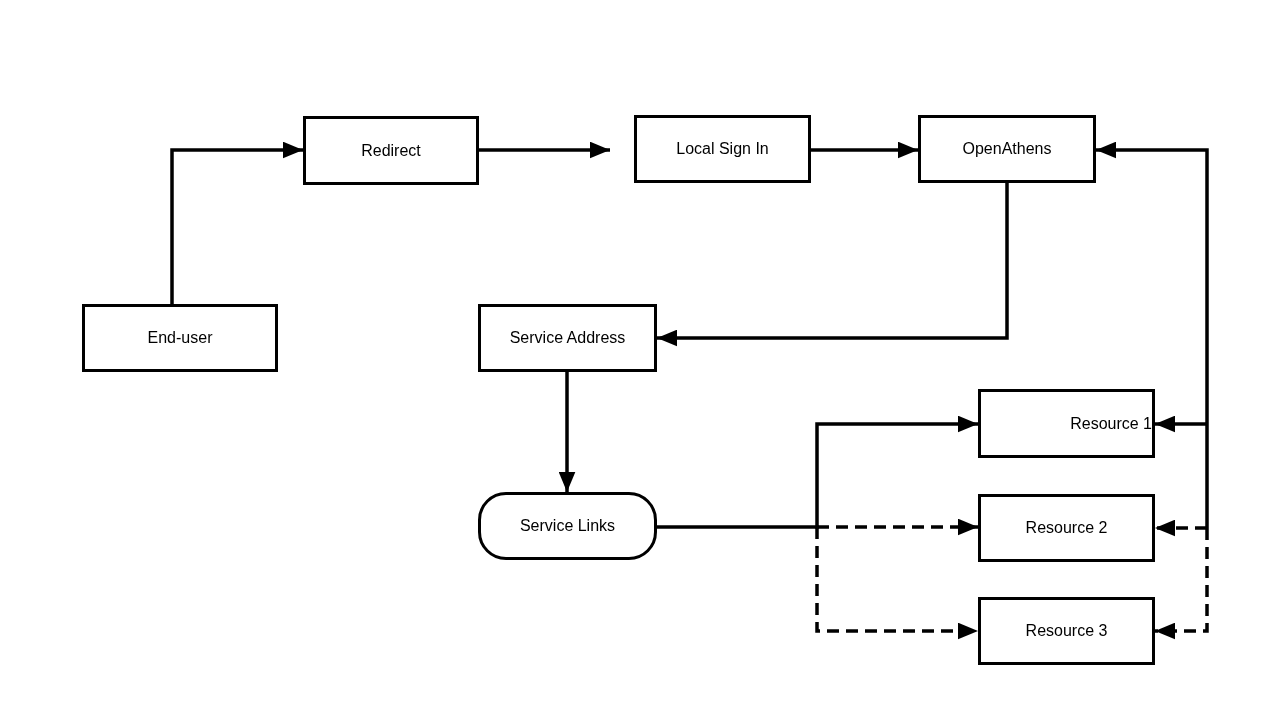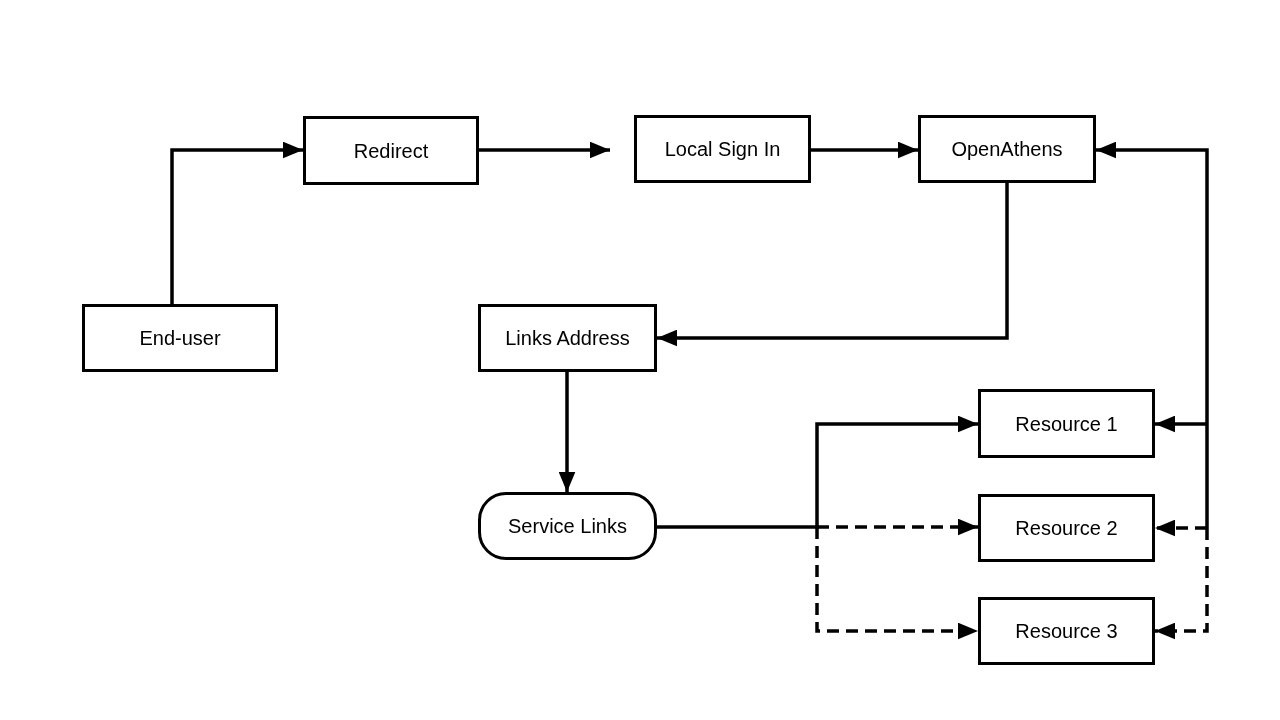--- a/index.html
+++ b/index.html
@@ -32,31 +32,31 @@
   }
   .node {
     position: absolute;
     box-sizing: border-box;
     border: 3.5px solid #000000;
     background: #ffffff;
     display: flex;
     align-items: center;
     justify-content: center;
     color: #000000;
-    font-size: 20px;
+    font-size: 16px;
     line-height: 1;
     white-space: nowrap;
   }
   .node-end-user       { left:  82px; top: 304px; width: 196px; height: 68px; }
   .node-redirect       { left: 303px; top: 116px; width: 176px; height: 69px; }
   .node-local-sign-in  { left: 610px; top: 115px; width: 177px; height: 68px; margin-left: 24px; }
   .node-openathens     { left: 918px; top: 115px; width: 178px; height: 68px; }
   .node-return-address { left: 478px; top: 304px; width: 179px; height: 68px; }
   .node-service-links  { left: 478px; top: 492px; width: 179px; height: 68px; border-radius: 28px; }
-  .node-resource-1     { left: 978px; top: 389px; width: 177px; height: 69px; }
+  .node-resource-1     { left: 978px; top: 389px; width: 177px; height: 69px; justify-content: flex-end; }
   .node-resource-2     { left: 978px; top: 494px; width: 177px; height: 68px; }
   .node-resource-3     { left: 978px; top: 597px; width: 177px; height: 68px; }
 </style>
 </head>
 <body>
 
 <div class="canvas">
 
   <svg class="connector-layer" viewBox="0 0 1280 720" xmlns="http://www.w3.org/2000/svg">
     <defs>
@@ -87,21 +87,21 @@
   <div class="node node-redirect">
     <span>Redirect</span>
   </div>
   <div class="node node-local-sign-in">
     <span>Local Sign In</span>
   </div>
   <div class="node node-openathens">
     <span>OpenAthens</span>
   </div>
   <div class="node node-return-address">
-    <span>Links Address</span>
+    <span>Service Address</span>
   </div>
   <div class="node node-service-links">
     <span>Service Links</span>
   </div>
   <div class="node node-resource-1">
     <span>Resource 1</span>
   </div>
   <div class="node node-resource-2">
     <span>Resource 2</span>
   </div>

